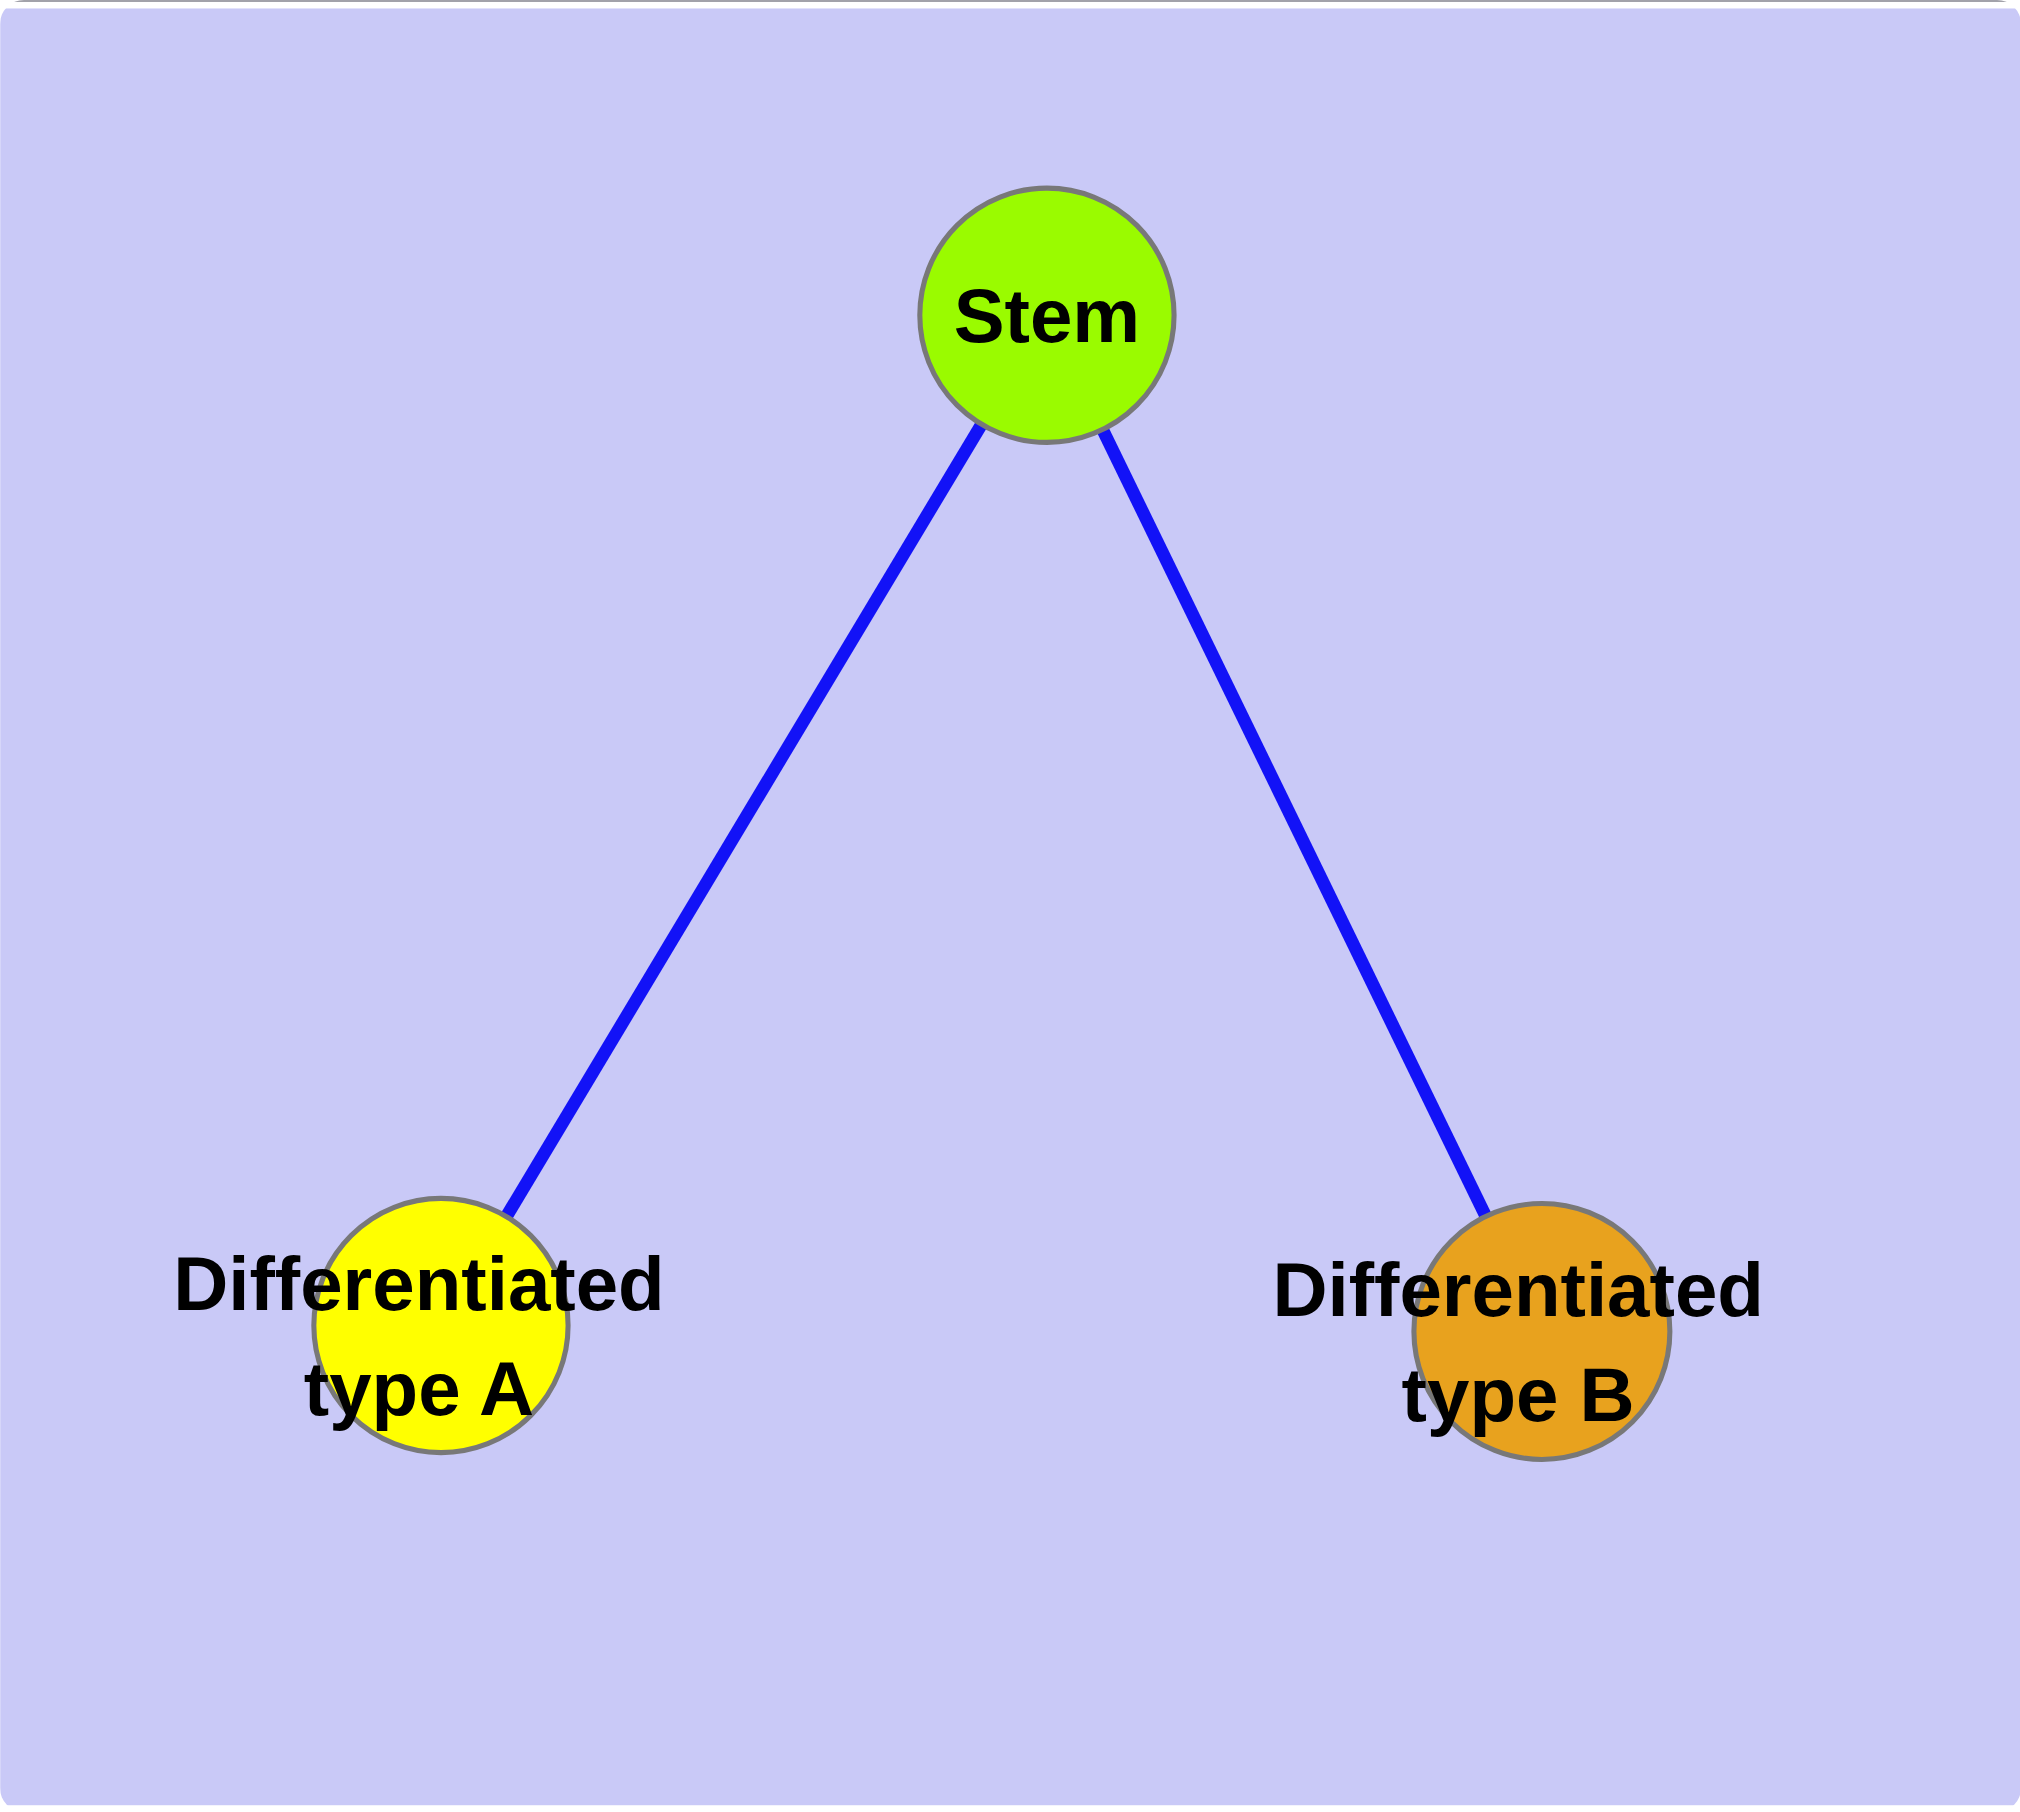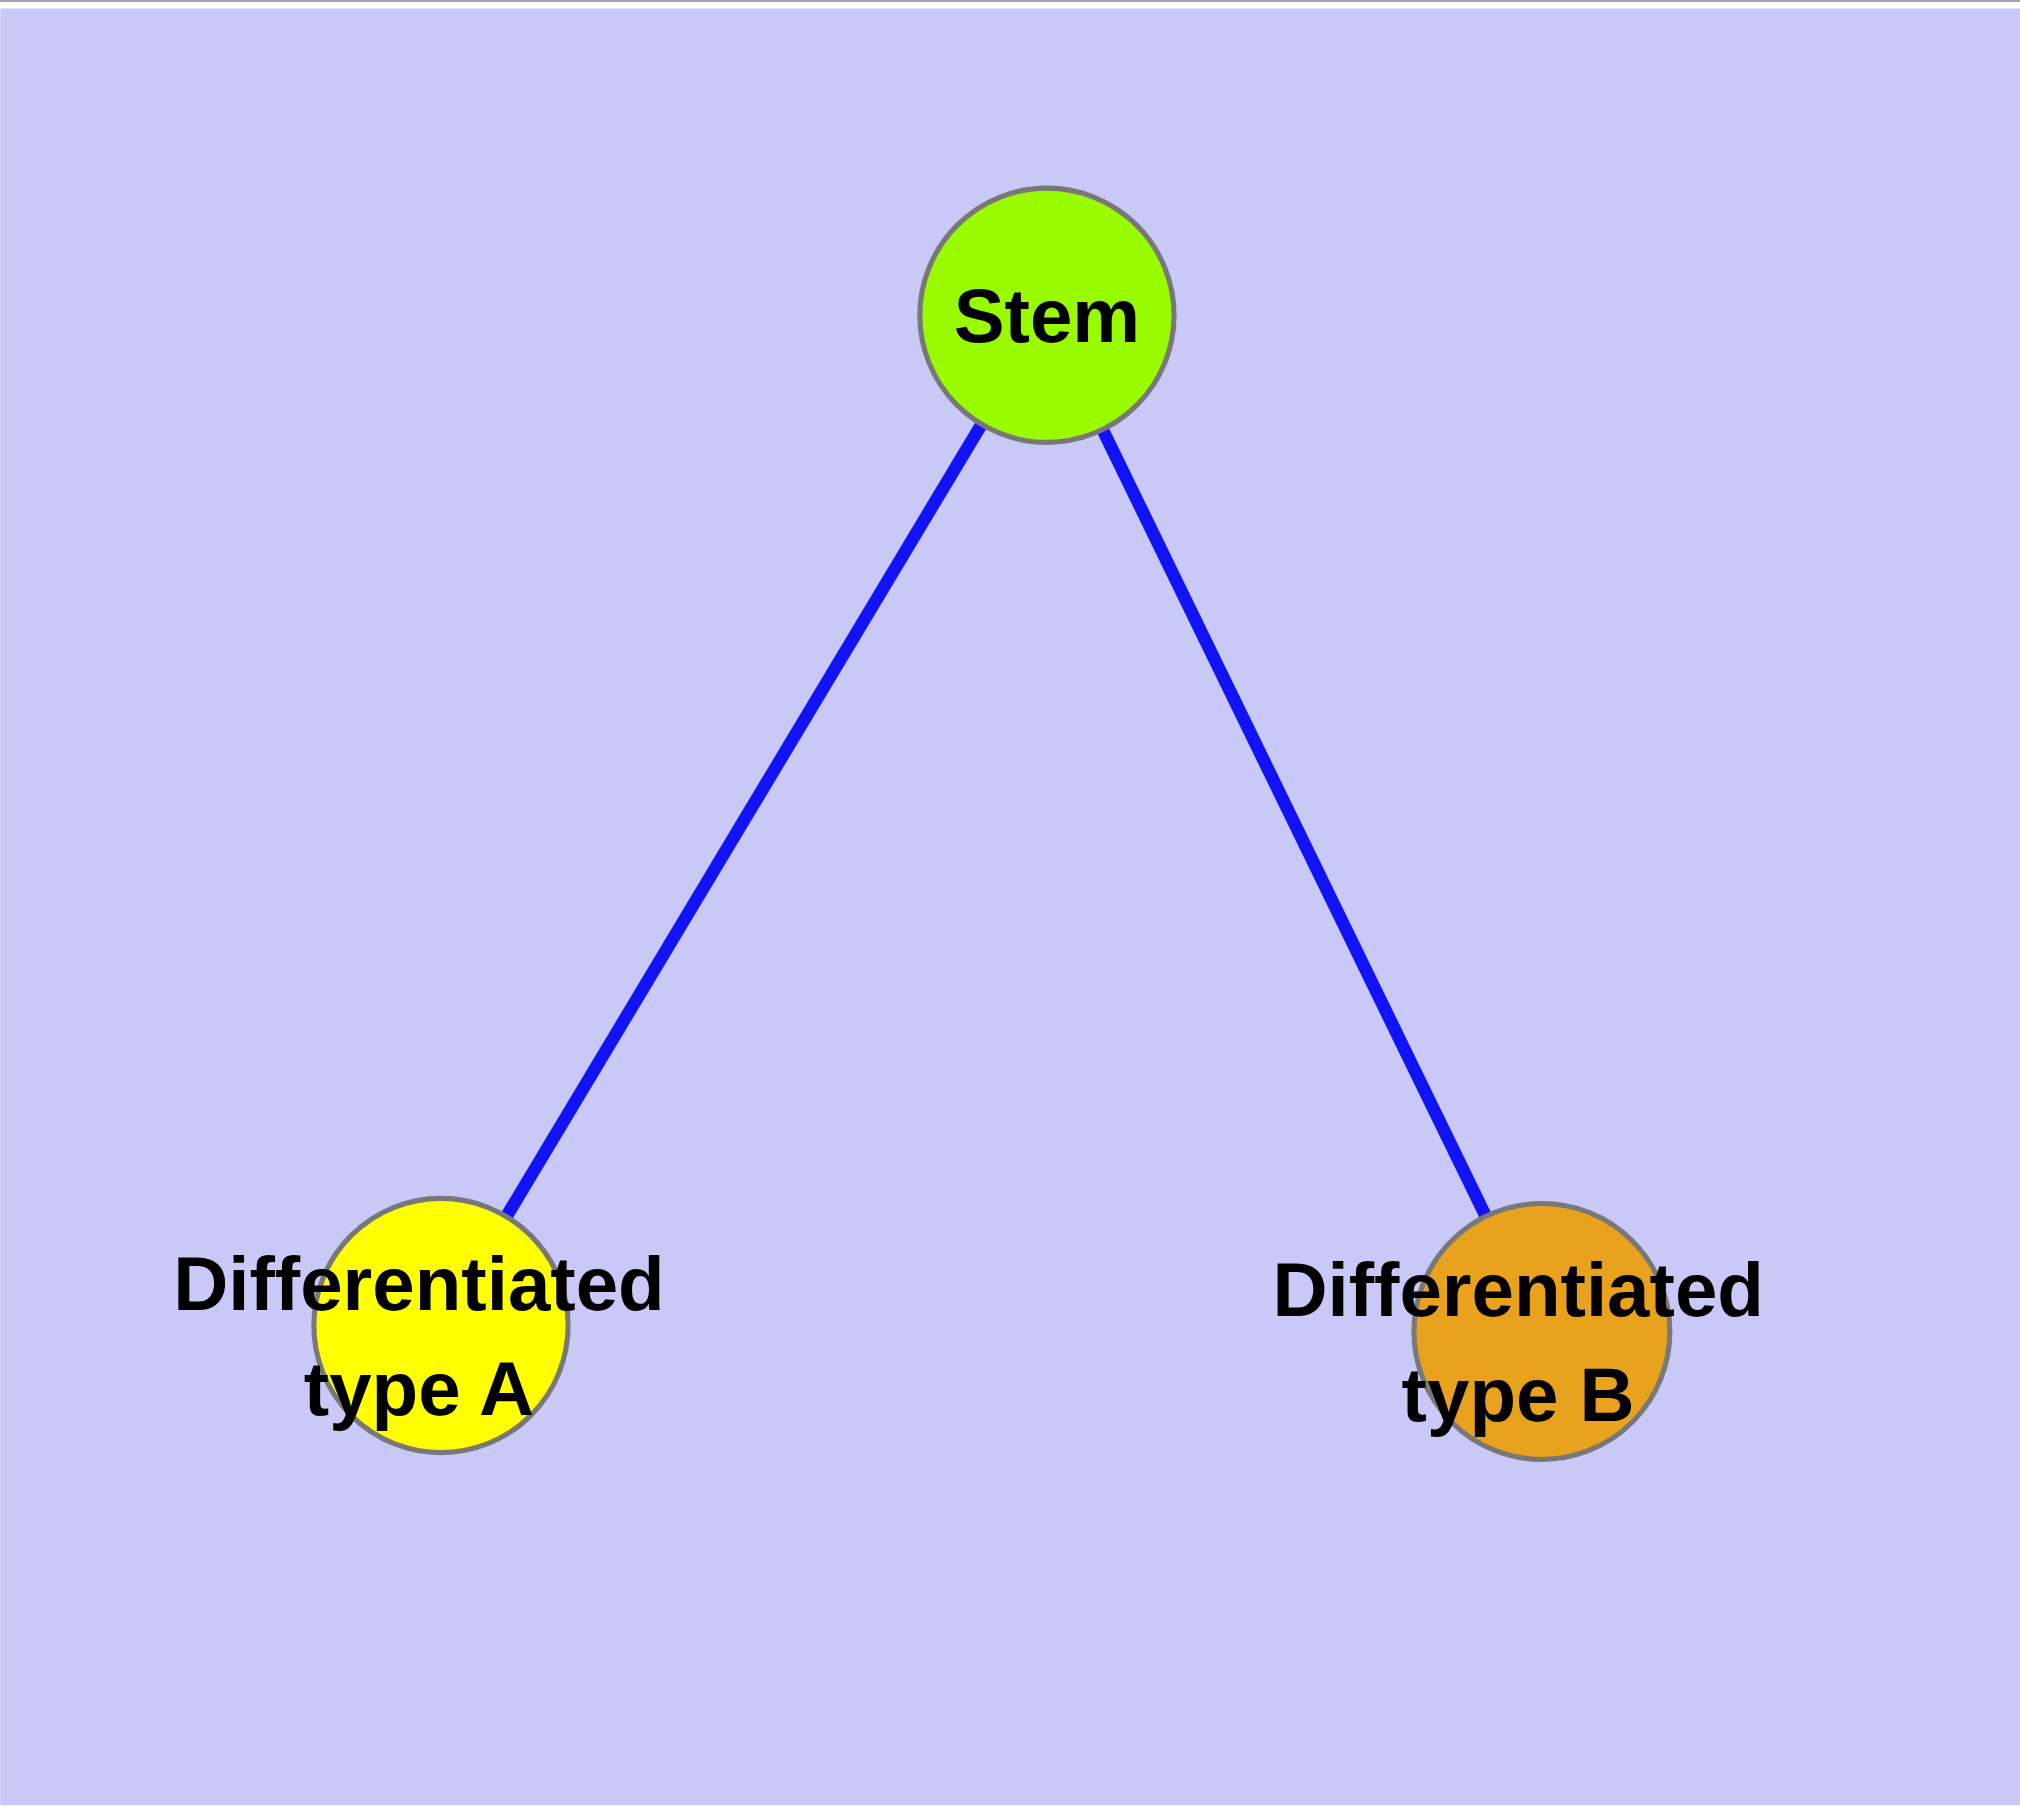--- a/index.html
+++ b/index.html
@@ -28,21 +28,21 @@
     display: block;
   }
   .node-label {
     font-family: "Liberation Sans", sans-serif;
     font-weight: bold;
   }
 </style>
 </head>
 <body>
 
-<div id="stage" style="width: 2021px; height: 1812px; background: rgb(255, 255, 255);">
+<div id="stage" style="width: 2021px; height: 1812px; background: rgb(255, 255, 255); border-radius: 24px;">
   <svg id="graph-svg" xmlns="http://www.w3.org/2000/svg" viewBox="0 0 2384 2138">
     <rect id="plot-background" x="0" y="10" width="2384" height="2120" fill="#c9c9f7"></rect>
     <g id="edges-layer">
         <line x1="1235" y1="372" x2="520" y2="1564" stroke="#1212f7" stroke-width="15"></line>
         <line x1="1235" y1="372" x2="1819" y2="1571" stroke="#1212f7" stroke-width="15"></line>
       </g>
     <g id="nodes-layer">
         <circle cx="1235" cy="372" r="150" fill="#9afb00" stroke="#787878" stroke-width="6"></circle>
         <circle cx="520" cy="1564" r="150" fill="#ffff00" stroke="#787878" stroke-width="6"></circle>
         <circle cx="1819" cy="1571" r="151" fill="#e8a21e" stroke="#787878" stroke-width="6"></circle>

